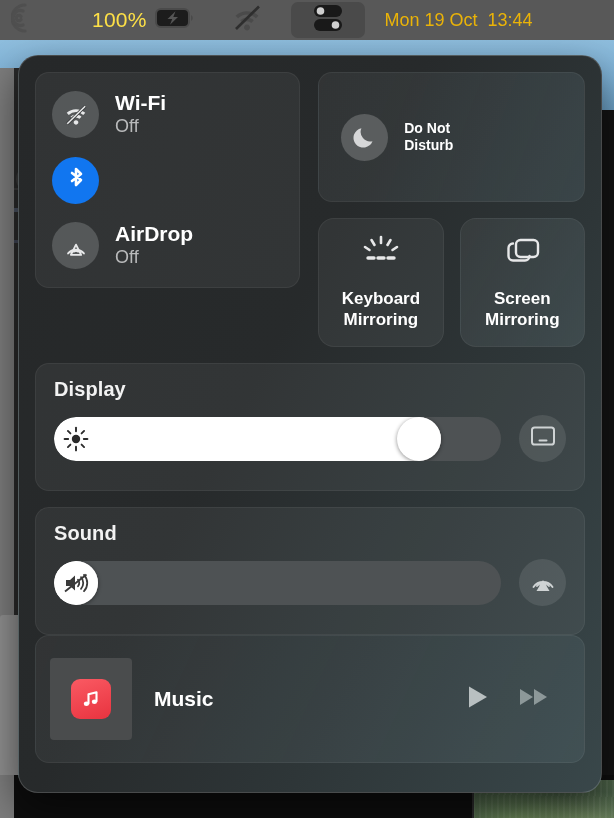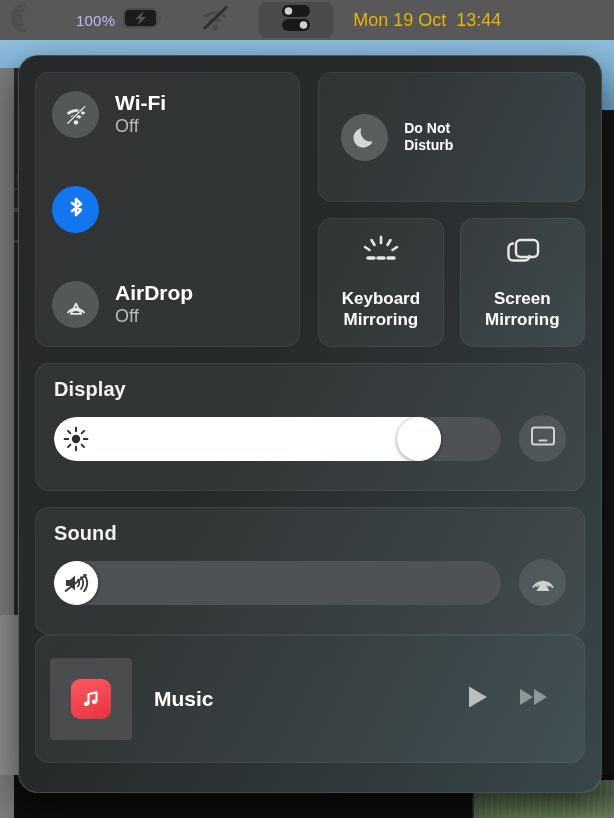--- a/index.html
+++ b/index.html
@@ -67,21 +67,21 @@
   #menubar{
     position:absolute; left:0; top:0; width:614px; height:40px;
     background:#585858;
     display:flex; align-items:center;
     z-index:40;
   }
   .mb-item{ display:flex; align-items:center; height:40px; }
   #mb-siri{ width:56px; justify-content:center; }
   #mb-battery{ margin-left:20px; display:flex; align-items:center; gap:8px; }
   #mb-battery .pct{
-    font-size:15px; color:#c4b5fd; letter-spacing:.2px;
+    font-size:21px; color:#fde047; letter-spacing:.2px;margin-left:16px;
   }
   #mb-wifi{ margin-left:34px; }
   #mb-cc{
     margin-left:26px; width:74px; height:36px; border-radius:7px;
     background:#4a4a4a; display:flex; align-items:center; justify-content:center;
   }
   #mb-clock{
     margin-left:20px; font-size:18px; color:#eab308; white-space:pre;
   }
 
@@ -103,21 +103,21 @@
   }
   .module-title{
     font-size:20px; font-weight:bold; color:#f2f2f2; letter-spacing:.1px;
   }
 
   
   #top-row{ display:flex; gap:18px; }
 
   
   #connectivity{
-    width:268px; height:275px; padding:18px 16px;
+    width:268px; height:216px; padding:18px 16px;
     display:flex; flex-direction:column; justify-content:space-between;
   }
   .conn-row{ display:flex; align-items:center; gap:16px; }
   .conn-icon{
     width:47px; height:47px; border-radius:50%;
     background:#555859; display:flex; align-items:center; justify-content:center;
     flex:0 0 auto;
   }
   .conn-icon.on{ background:#1176f0; }
   .conn-text .name{ font-size:21px; font-weight:bold; color:#fff; line-height:1.12; }
@@ -129,21 +129,21 @@
     height:130px; padding:0 22px;
     display:flex; align-items:center; gap:16px;
     background:linear-gradient(110deg, rgba(255,255,255,.05) 0%, rgba(150,190,205,.12) 100%);
   }
   #dnd .conn-icon{ width:47px; height:47px; background:#5a5d5e; }
   #dnd .label{ font-size:14px; font-weight:bold; color:#fff; line-height:1.25; }
 
   #tile-row{ display:flex; gap:16px; height:129px; }
   .tile{
     flex:1; display:flex; flex-direction:column;
-    align-items:center; justify-content:center; gap:16px;
+    align-items:center; justify-content:center; gap:16px;border-radius:16px;
   }
   #tile-screen-mirroring{
     background:linear-gradient(120deg, rgba(255,255,255,.06) 0%, rgba(160,195,205,.13) 100%);
   }
   .tile .label{
     font-size:17px; font-weight:bold; color:#fff;
     text-align:center; line-height:1.18;
   }
 
   

